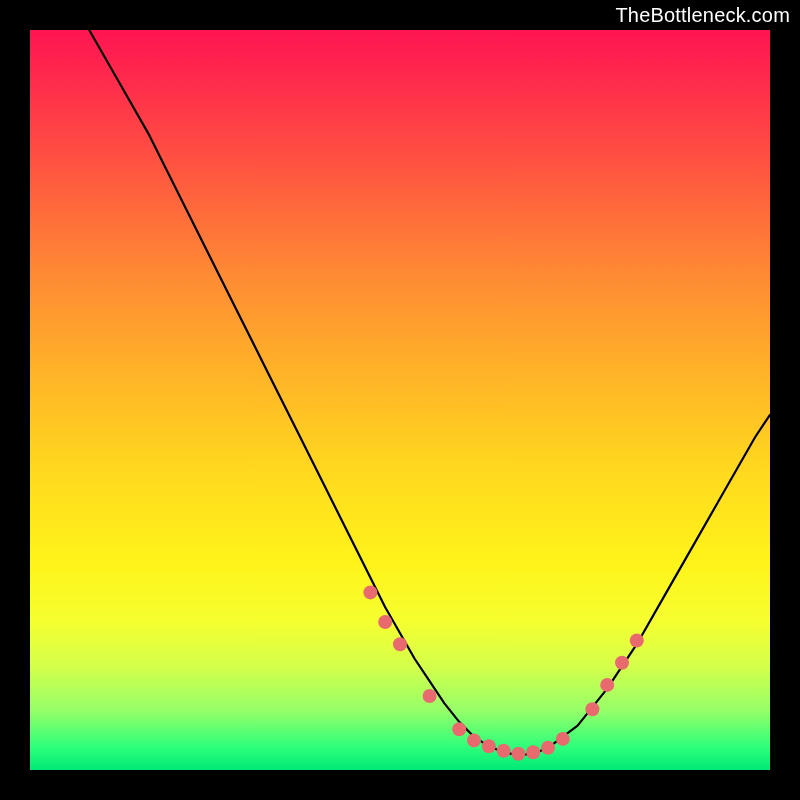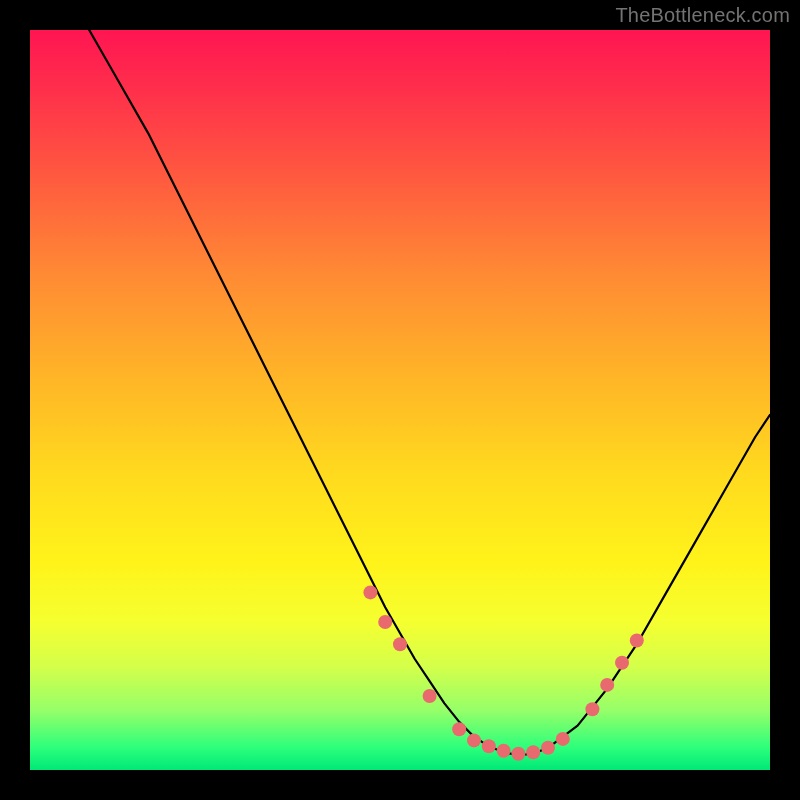--- a/index.html
+++ b/index.html
@@ -15,21 +15,21 @@
     width: 800px;
     height: 800px;
     background: #000;
   }
   .attribution {
     position: absolute;
     top: 4px;
     right: 10px;
     font-family: Arial, Helvetica, sans-serif;
     font-size: 20px;
-    color: #737373;
+    color: #ffffff;
     font-weight: 500;
     letter-spacing: 0.2px;
   }
   .plot {
     position: absolute;
     left: 30px;
     top: 30px;
     width: 740px;
     height: 740px;
   }

